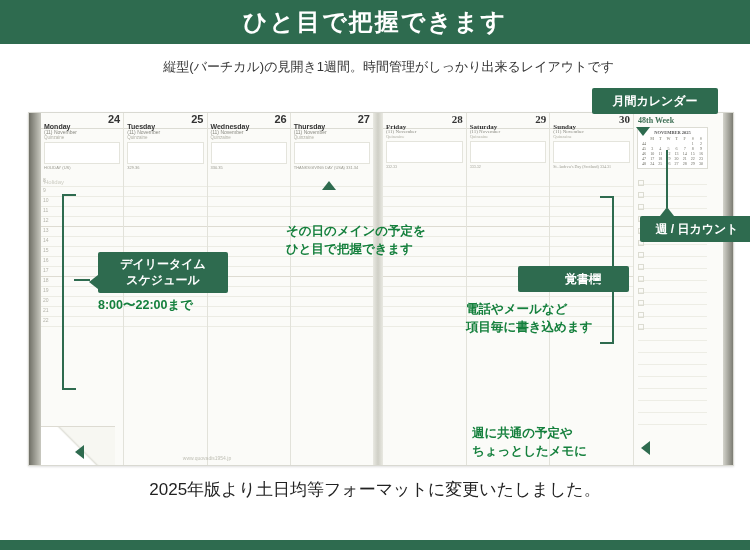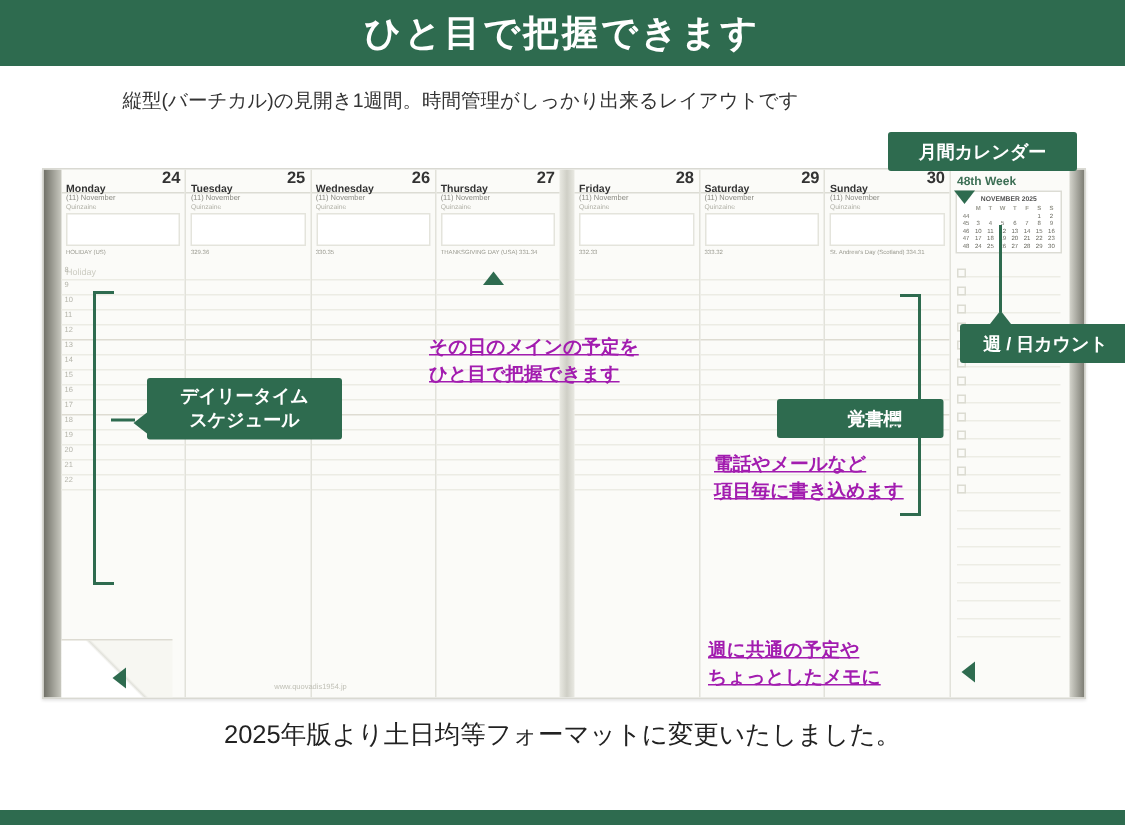--- a/index.html
+++ b/index.html
@@ -17,50 +17,51 @@
     background:#2e6b4f;
     display:flex;align-items:center;justify-content:center;
   }
   .header .title{
     color:#ffffff;font-size:24px;font-weight:bold;letter-spacing:2px;
   }
 
   
   .subtitle{
     position:absolute;left:0;top:58px;width:614px;
-    text-align:center;font-size:13px;color:#333;
+    text-align:right;font-size:13px;color:#333;
   }
 
   
   .book{
     position:absolute;left:28px;top:112px;width:694px;height:352px;
     background:#fbfbf8;
     border:1px solid #d9d9d2;
     box-shadow:0 1px 2px rgba(0,0,0,.12);
     overflow:hidden;
+    padding-left:10px;
   }
   .book .spine{
     position:absolute;left:0;top:0;width:12px;height:352px;
     background:linear-gradient(90deg,#6f6f66,#c9c9c0);
   }
   .book .spine2{
     position:absolute;right:0;top:0;width:10px;height:352px;
     background:linear-gradient(270deg,#7c7c73,#d4d4cc);
   }
   .book .gutter{
     position:absolute;left:344px;top:0;width:10px;height:352px;
     background:linear-gradient(90deg,#e9e9e2,#cfcfc6,#e9e9e2);
   }
   .corner{
     position:absolute;left:12px;bottom:0;width:74px;height:38px;
     background:linear-gradient(45deg,#ffffff 48%,#e3e3dc 50%,#f7f7f2 52%);
     border-top:1px solid #dddbd2;
   }
   .page-left{position:absolute;left:12px;top:0;width:332px;height:352px;}
-  .page-right{position:absolute;left:354px;top:0;width:328px;height:352px;}
+  .page-right{position:absolute;left:354px;top:0;width:328px;height:352px;font-family:Liberation Serif, serif;}
 
   
   .daycols{position:absolute;left:0;top:0;width:100%;height:352px;display:flex;}
   .daycol{flex:1 1 0;border-right:1px solid #e2e2da;position:relative;box-sizing:border-box;}
   .daycol:last-child{border-right:none;}
   .dayhead{height:16px;border-bottom:1px solid #dcdcd4;padding:2px 3px 0 3px;box-sizing:border-box;white-space:nowrap;}
   .dname{font-size:7px;font-weight:bold;color:#333;}
   .dnum{font-size:11px;font-weight:bold;color:#333;float:right;line-height:9px;}
   .dmonth{font-size:5px;color:#8a8a82;padding:0 3px;}
   .dkana{font-size:4.5px;color:#b0b0a6;padding:0 3px;}
@@ -90,21 +91,21 @@
     position:absolute;background:#2e6b4f;color:#fff;
     font-size:12px;font-weight:bold;text-align:center;
     padding:5px 9px;border-radius:2px;line-height:1.35;white-space:pre-line;
   }
   .callout.two{line-height:1.3;}
   .tip{position:absolute;width:0;height:0;}
   .tip.down{border-left:7px solid transparent;border-right:7px solid transparent;border-top:9px solid #2e6b4f;}
   .tip.up{border-left:7px solid transparent;border-right:7px solid transparent;border-bottom:9px solid #2e6b4f;}
   .tip.left{border-top:7px solid transparent;border-bottom:7px solid transparent;border-right:9px solid #2e6b4f;}
 
-  .desc{position:absolute;color:#a21caf;font-size:12.5px;font-weight:bold;line-height:1.45;white-space:pre-line;text-decoration:underline;}
+  .desc{position:absolute;color:#15803d;font-size:12.5px;font-weight:bold;line-height:1.45;white-space:pre-line;}
 
   .bracket{position:absolute;border:2px solid #2e6b4f;}
   .bracket.l{border-right:none;}
   .bracket.r{border-left:none;}
   .hline{position:absolute;background:#2e6b4f;height:2px;}
   .vline{position:absolute;background:#2e6b4f;width:2px;}
 
   
   .footer{
     position:absolute;left:0;top:478px;width:750px;text-align:center;
@@ -445,25 +446,26 @@
   <div class="tip up" style="left:660px;top:207px;"></div>
   <div class="vline" style="left:666px;top:150px;height:58px;"></div>
 
   <div class="tip up" style="left:322px;top:181px;"></div>
   <div class="desc" style="left:286px;top:222px;">その日のメインの予定を
 ひと目で把握できます</div>
 
   <div class="callout two" style="left:98px;top:252px;width:112px;">デイリータイム
 スケジュール</div>
   <div class="tip left" style="left:89px;top:275px;"></div>
+  <div class="desc" style="left:98px;top:296px;">8:00〜22:00まで</div>
   <div class="bracket l" style="left:62px;top:194px;width:12px;height:192px;"></div>
   <div class="hline" style="left:74px;top:279px;width:16px;"></div>
 
   <div class="callout" style="left:518px;top:266px;width:74px;padding-left:28px;">覚書欄</div>
-  <div class="desc" style="left:476px;top:300px;">電話やメールなど
+  <div class="desc" style="left:466px;top:300px;">電話やメールなど
 項目毎に書き込めます</div>
   <div class="bracket r" style="left:600px;top:196px;width:12px;height:144px;"></div>
   <div class="hline" style="left:592px;top:281px;width:12px;"></div>
 
   <div class="tip left" style="left:641px;top:441px;"></div>
   <div class="desc" style="left:472px;top:424px;">週に共通の予定や
 ちょっとしたメモに</div>
 
   <div class="tip left" style="left:75px;top:445px;"></div>
 

